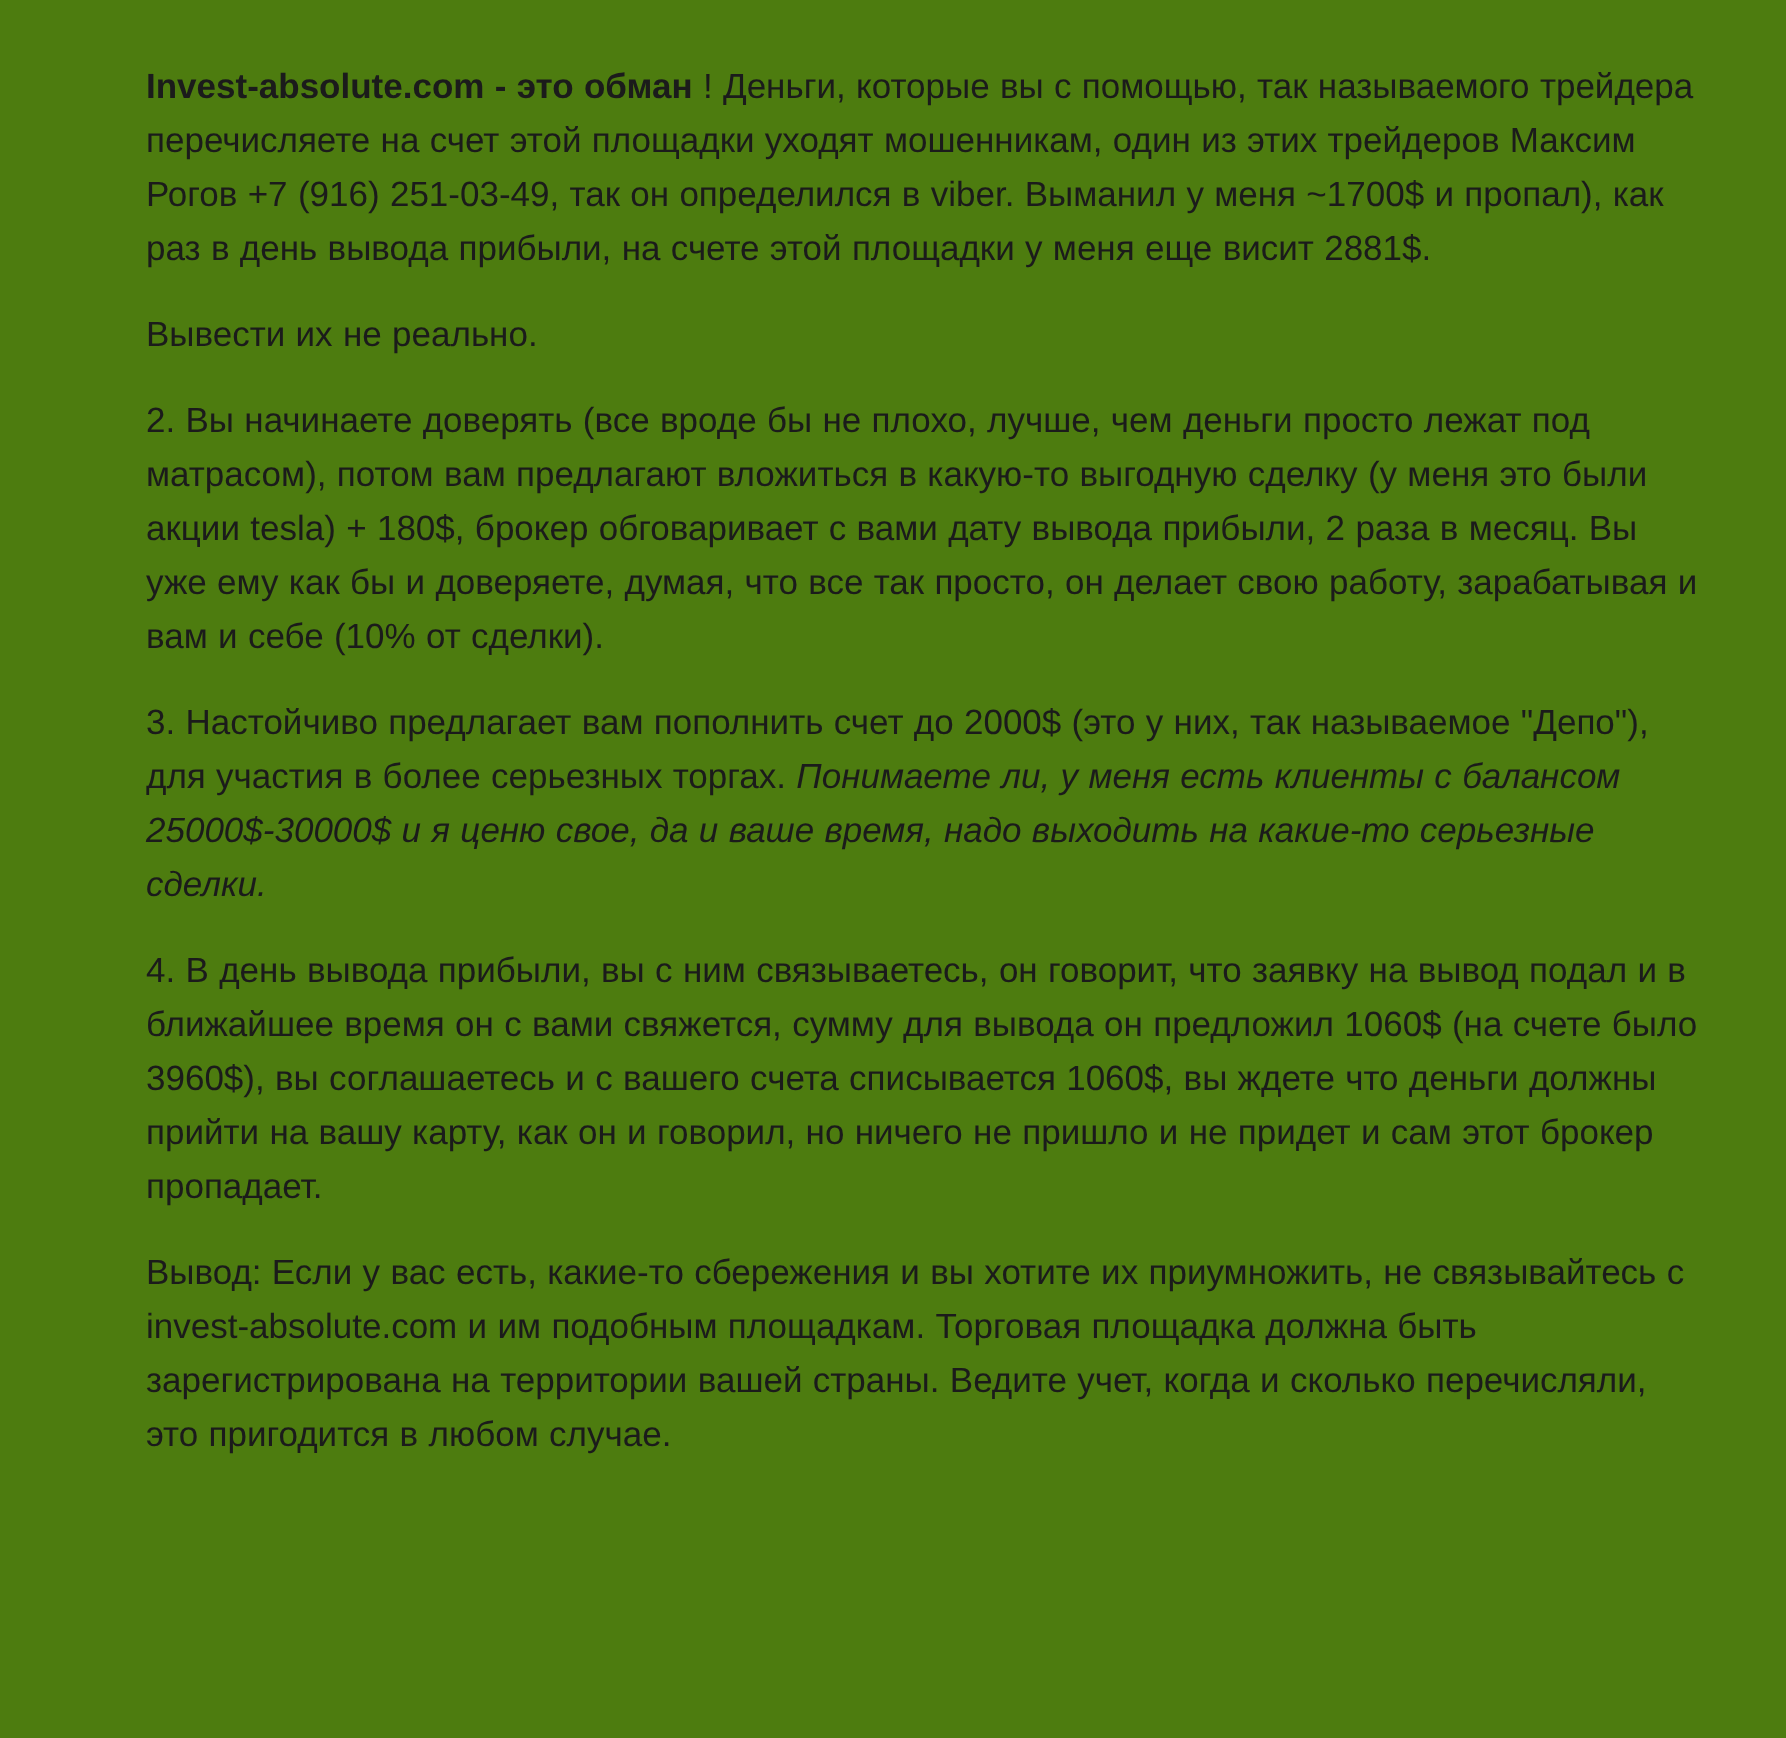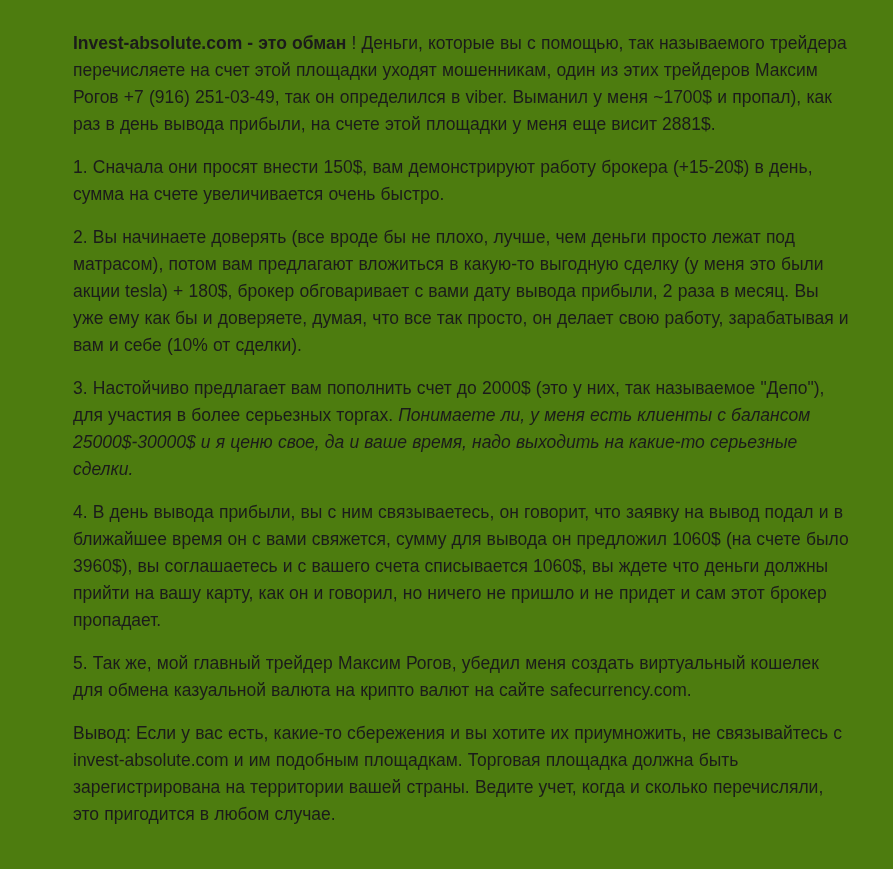--- a/index.html
+++ b/index.html
@@ -35,30 +35,29 @@
 </head>
 <body>
 
 <div class="page">
   <div class="doc">
 
     <p>
       <span class="bold-lead">Invest-absolute.com - это обман</span><span> ! Деньги, которые вы с помощью, так называемого трейдера перечисляете на счет этой площадки уходят мошенникам, один из этих трейдеров Максим Рогов +7 (916) 251-03-49, так он определился в viber. Выманил у меня ~1700$ и пропал), как раз в день вывода прибыли, на счете этой площадки у меня еще висит 2881$.</span>
     </p>
 
+    <p>Вывести их не реально.</p>
 
-    <p>1. Сначала они просят внести 150$, вам демонстрируют работу брокера (+15-20$) в день, сумма на счете увеличивается очень быстро.</p>
 
     <p>2. Вы начинаете доверять (все вроде бы не плохо, лучше, чем деньги просто лежат под матрасом), потом вам предлагают вложиться в какую-то выгодную сделку (у меня это были акции tesla) + 180$, брокер обговаривает с вами дату вывода прибыли, 2 раза в месяц. Вы уже ему как бы и доверяете, думая, что все так просто, он делает свою работу, зарабатывая и вам и себе (10% от сделки).</p>
 
     <p>
       <span>3. Настойчиво предлагает вам пополнить счет до 2000$ (это у них, так называемое "Депо"), для участия в более серьезных торгах. </span><span class="italic-part">Понимаете ли, у меня есть клиенты с балансом 25000$-30000$ и я ценю свое, да и ваше время, надо выходить на какие-то серьезные сделки.</span>
     </p>
 
 
     <p>4. В день вывода прибыли, вы с ним связываетесь, он говорит, что заявку на вывод подал и в ближайшее время он с вами свяжется, сумму для вывода он предложил 1060$ (на счете было 3960$), вы соглашаетесь и с вашего счета списывается 1060$, вы ждете что деньги должны прийти на вашу карту, как он и говорил, но ничего не пришло и не придет и сам этот брокер пропадает.</p>
 
-    <p>5. Так же, мой главный трейдер Максим Рогов, убедил меня создать виртуальный кошелек для обмена казуальной валюта на крипто валют на сайте safecurrency.com.</p>
 
     <p>Вывод: Если у вас есть, какие-то сбережения и вы хотите их приумножить, не связывайтесь с invest-absolute.com и им подобным площадкам. Торговая площадка должна быть зарегистрирована на территории вашей страны. Ведите учет, когда и сколько перечисляли, это пригодится в любом случае.</p>
 
   </div>
 </div>
 
 </body></html>

